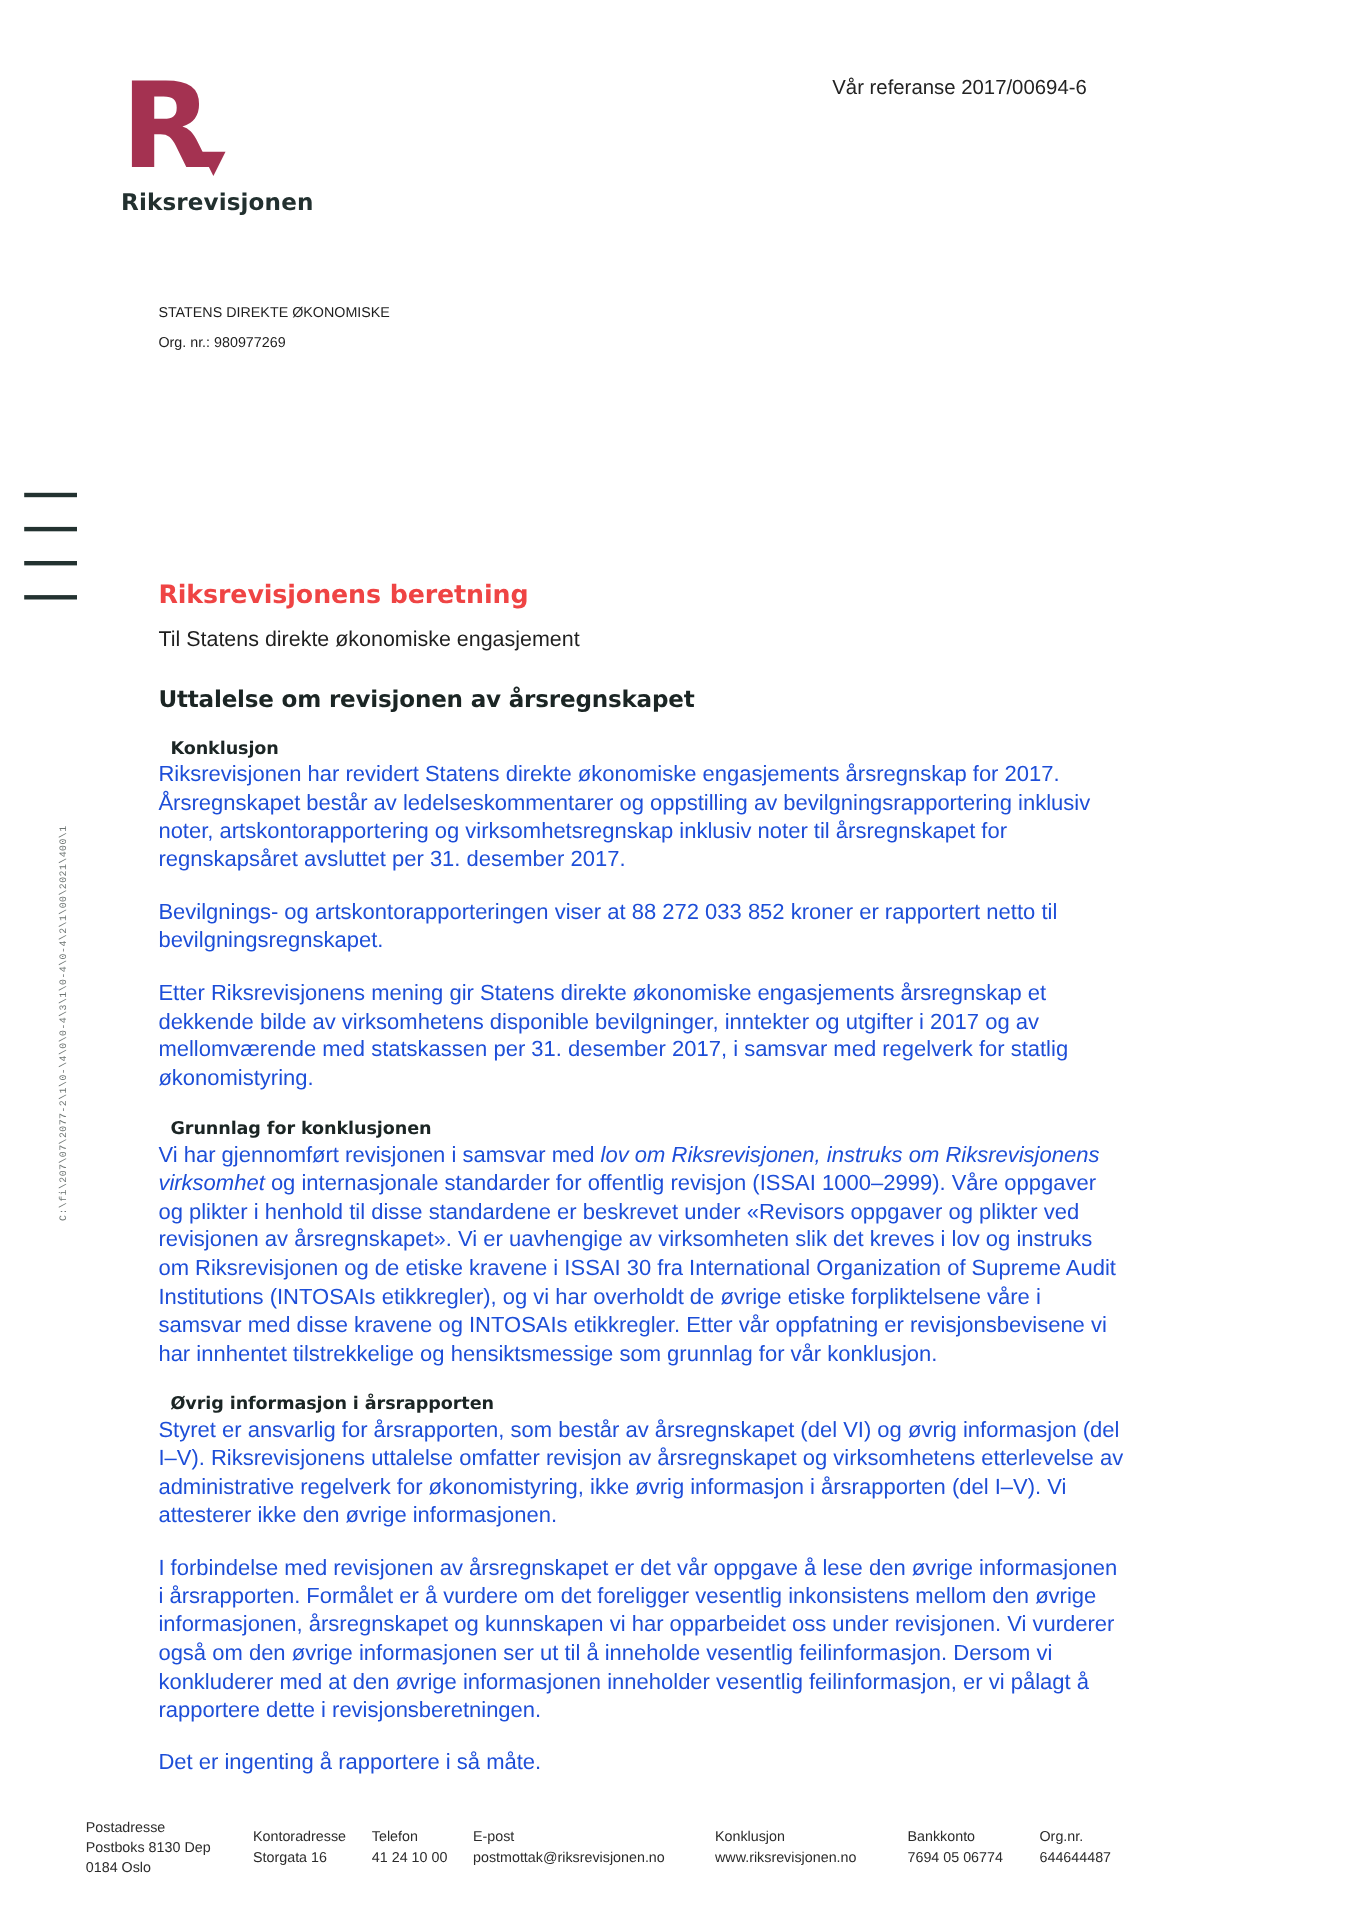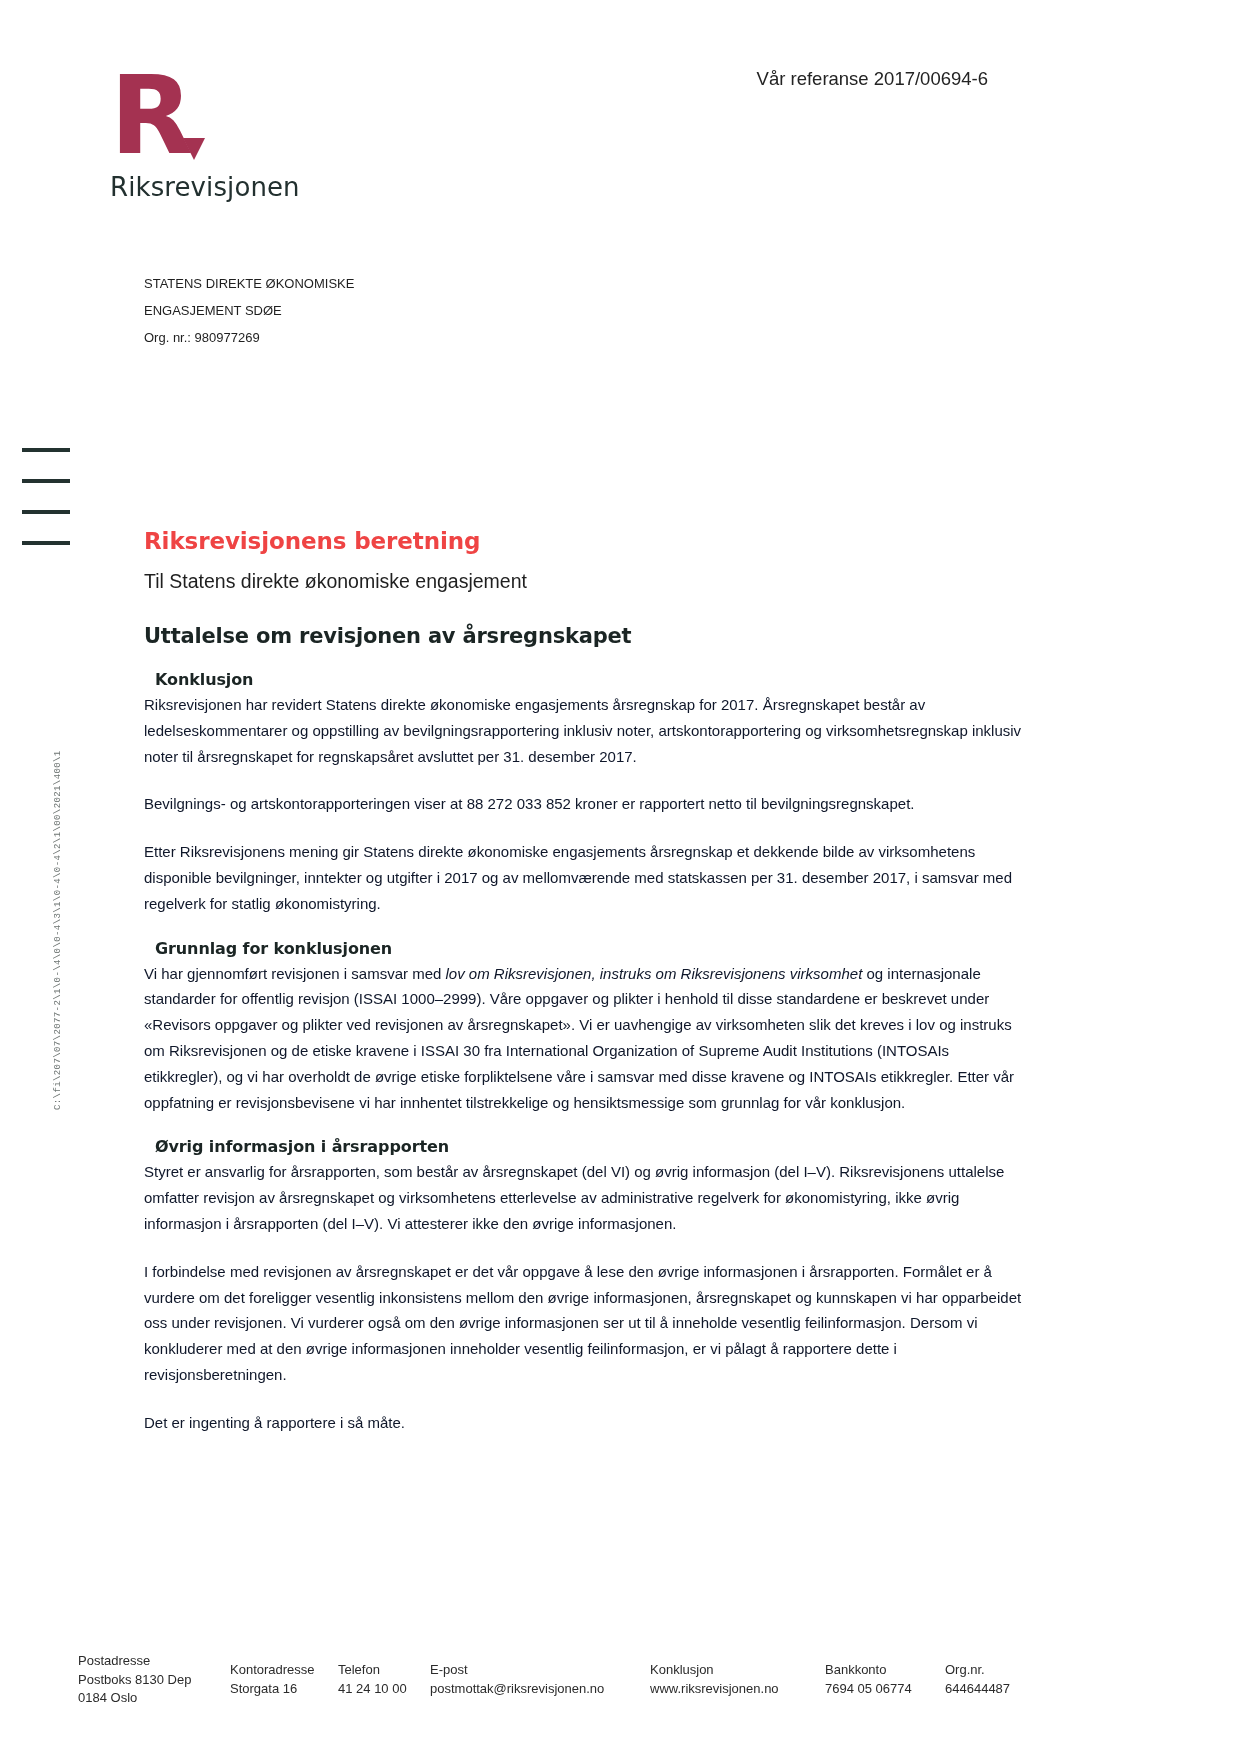--- a/index.html
+++ b/index.html
@@ -58,22 +58,22 @@
     height: 0;
     border-left: 11px solid transparent;
     border-right: 11px solid transparent;
     border-top: 22px solid #a43251;
   }
   .logo-word {
     position: absolute;
     left: 0;
     top: 96px;
     font-family: "DejaVu Sans", sans-serif;
-    font-weight: normal;
-    font-size: 26px;
+    font-weight: bold;
+    font-size: 21px;
     color: #22302f;
     letter-spacing: 0.1px;
     white-space: nowrap;
   }
   .reference {
     position: absolute;
     right: 253px;
     top: 10px;
     font-size: 18.5px;
     color: #232323;
@@ -151,23 +151,23 @@
   }
   h3.sub-title {
     font-family: "DejaVu Sans", sans-serif;
     font-size: 16px;
     font-weight: bold;
     color: #1b2524;
     margin: 0 0 3px 11px;
     letter-spacing: -0.1px;
   }
   p.para {
-    font-size: 15px;
+    font-size: 20px;
     line-height: 25.8px;
-    color: #0f172a;
+    color: #1d4ed8;
     margin: 0 0 22px 0;
     text-align: left;
   }
   em { font-style: italic; }
 
   
   .footer {
     position: absolute;
     left: 78px;
     top: 1652px;
@@ -202,21 +202,20 @@
         <span class="logo-r">R</span>
         <span class="logo-tri"></span>
       </div>
       <div class="logo-word">Riksrevisjonen</div>
     </div>
     <div class="reference">Vår referanse 2017/00694-6</div>
   </div>
 
   <div class="address-block">
     <div class="address-line">STATENS DIREKTE ØKONOMISKE</div>
-    <div class="address-line">ENGASJEMENT SDØE</div>
     <div class="address-line">Org. nr.: 980977269</div>
   </div>
 
   <div class="reg-marks">
     <div class="reg-mark"></div>
     <div class="reg-mark"></div>
     <div class="reg-mark"></div>
     <div class="reg-mark"></div>
   </div>
 

